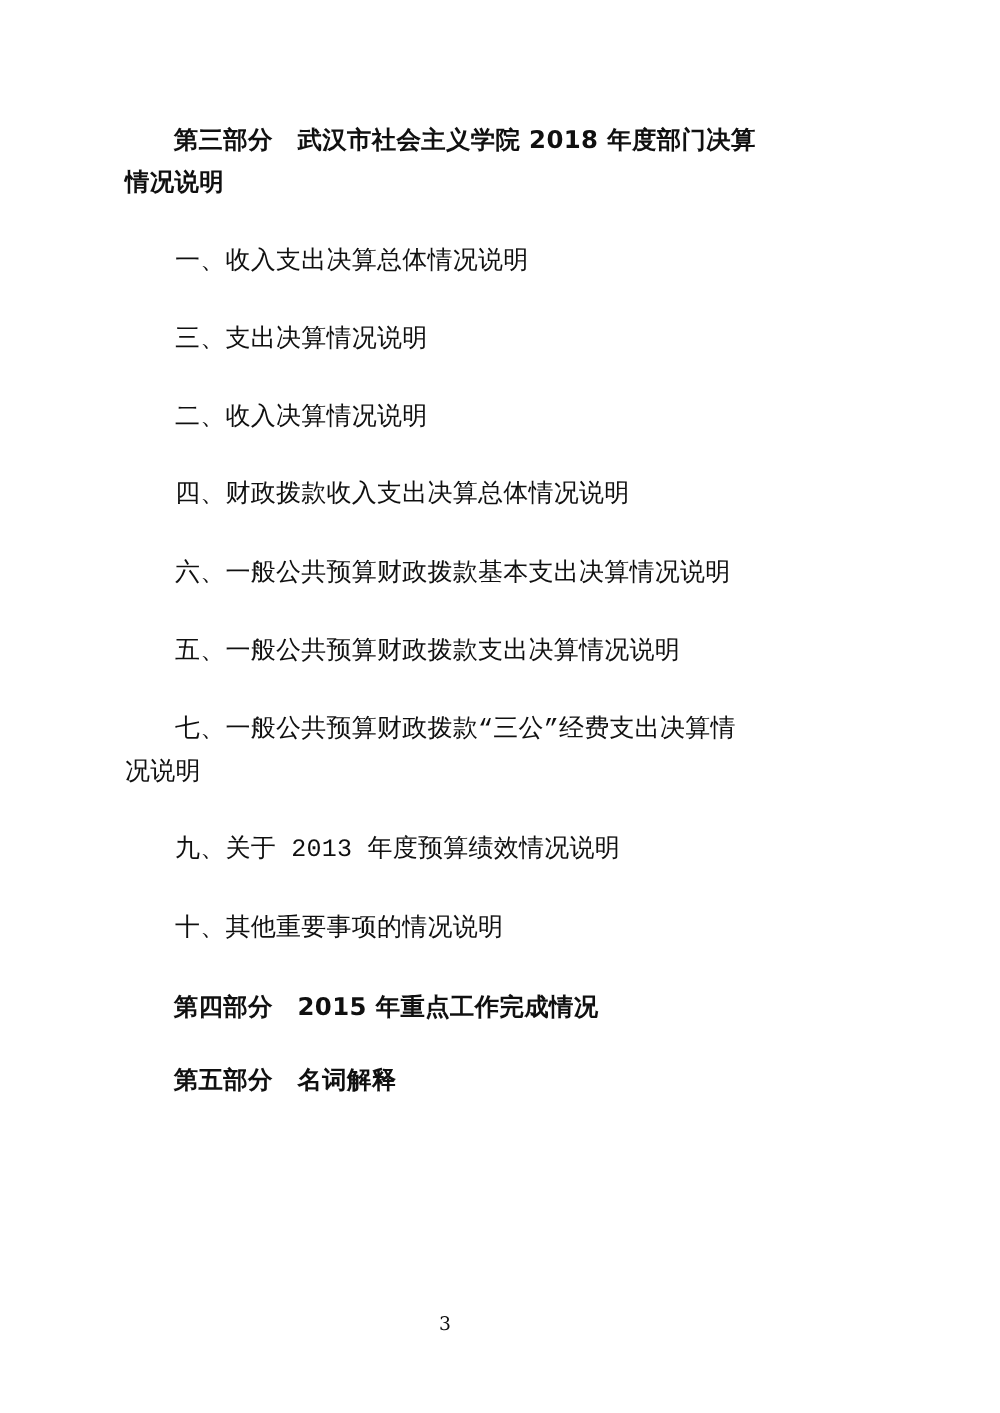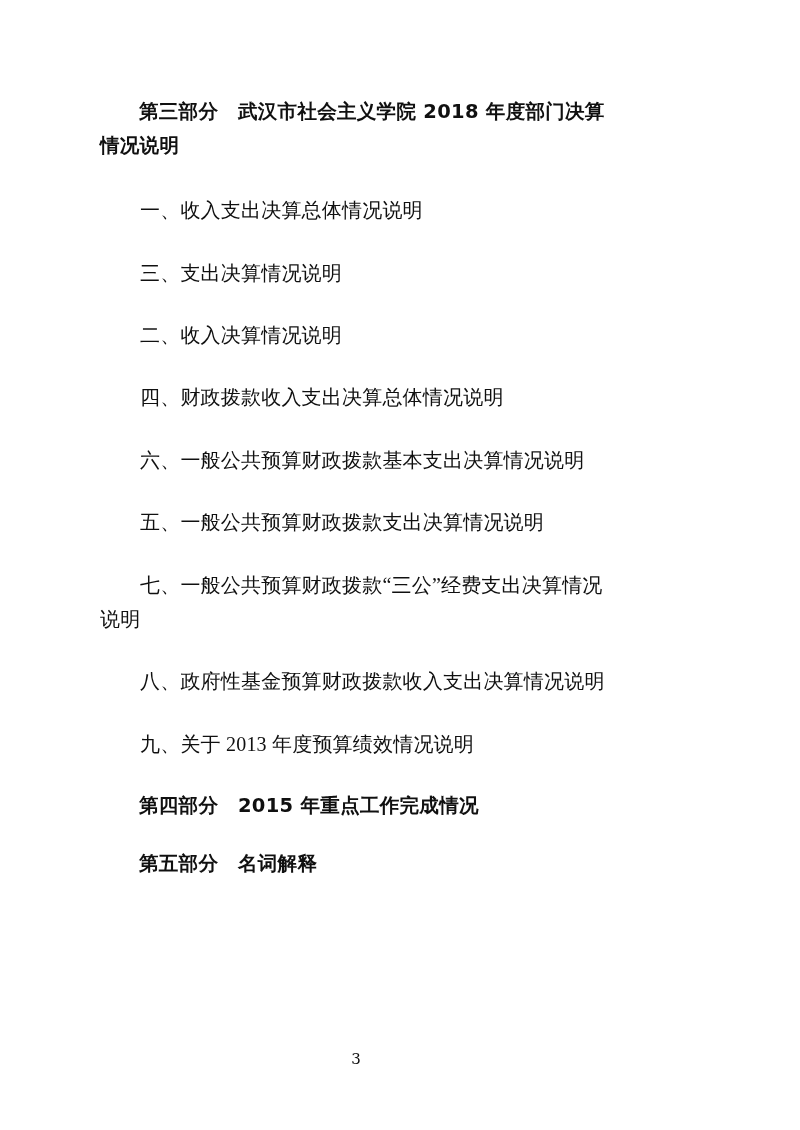--- a/index.html
+++ b/index.html
@@ -33,21 +33,21 @@
     font-size: 19.5px;
     letter-spacing: 0.3px;
     margin: 0 0 26px 0;
     text-indent: 2em;
     line-height: 1.75;
   }
   .heading.first {
     margin-bottom: 30px;
   }
   .toc-item {
-    font-family: Liberation Serif, serif;
+    font-family: Liberation Mono, monospace;
     font-size: 20px;
     margin: 0 0 28px 0;
     text-indent: 2em;
     line-height: 1.72;
     letter-spacing: 0.2px;
   }
   .toc-item.wrap {
     text-indent: 2em;
   }
   .heading.tail {
@@ -79,24 +79,24 @@
     <p class="toc-item">二、收入决算情况说明</p>
 
     <p class="toc-item">四、财政拨款收入支出决算总体情况说明</p>
 
     <p class="toc-item">六、一般公共预算财政拨款基本支出决算情况说明</p>
 
     <p class="toc-item">五、一般公共预算财政拨款支出决算情况说明</p>
 
     <p class="toc-item wrap">七、一般公共预算财政拨款“三公”经费支出决算情况说明</p>
 
-    <p class="toc-item">八、政府性基金预算财政拨款收入支出决算情况说明</p>
 
     <p class="toc-item">九、关于 2013 年度预算绩效情况说明</p>
 
+    <p class="toc-item">十、其他重要事项的情况说明</p>
 
     <p class="heading tail">第四部分　2015 年重点工作完成情况</p>
 
     <p class="heading tail">第五部分　名词解释</p>
 
   </div>
 
   <div class="page-number">3</div>
 </div>
 

